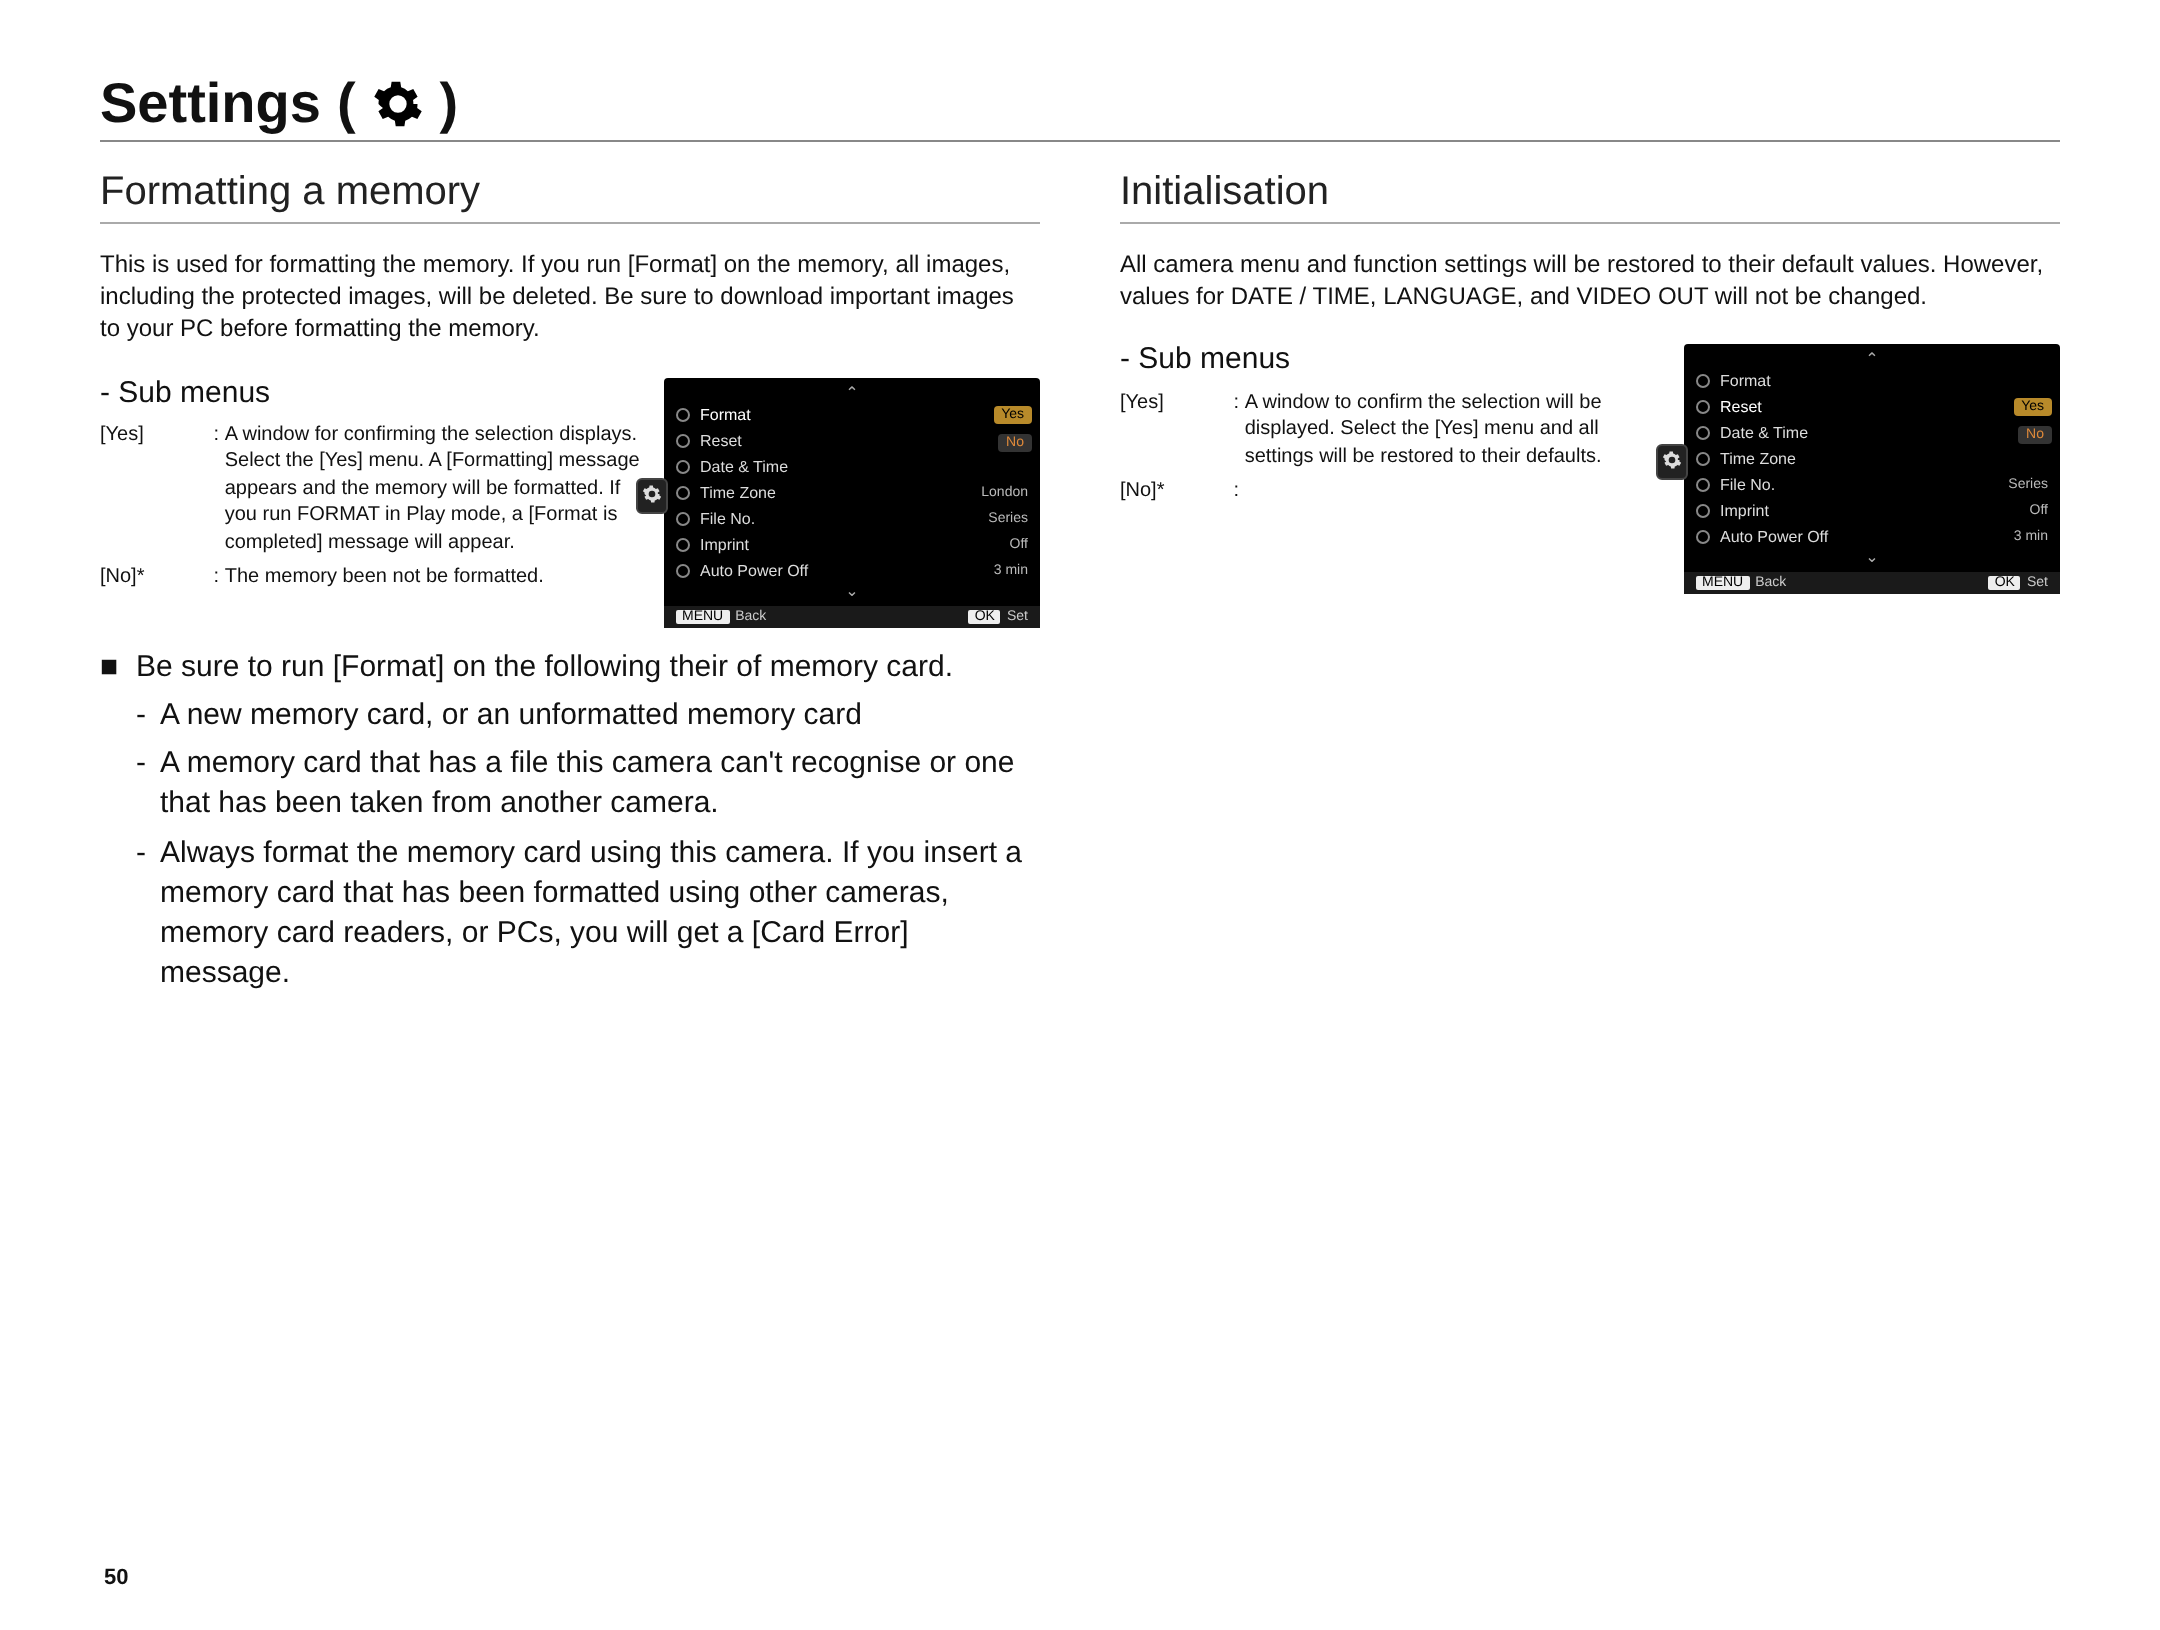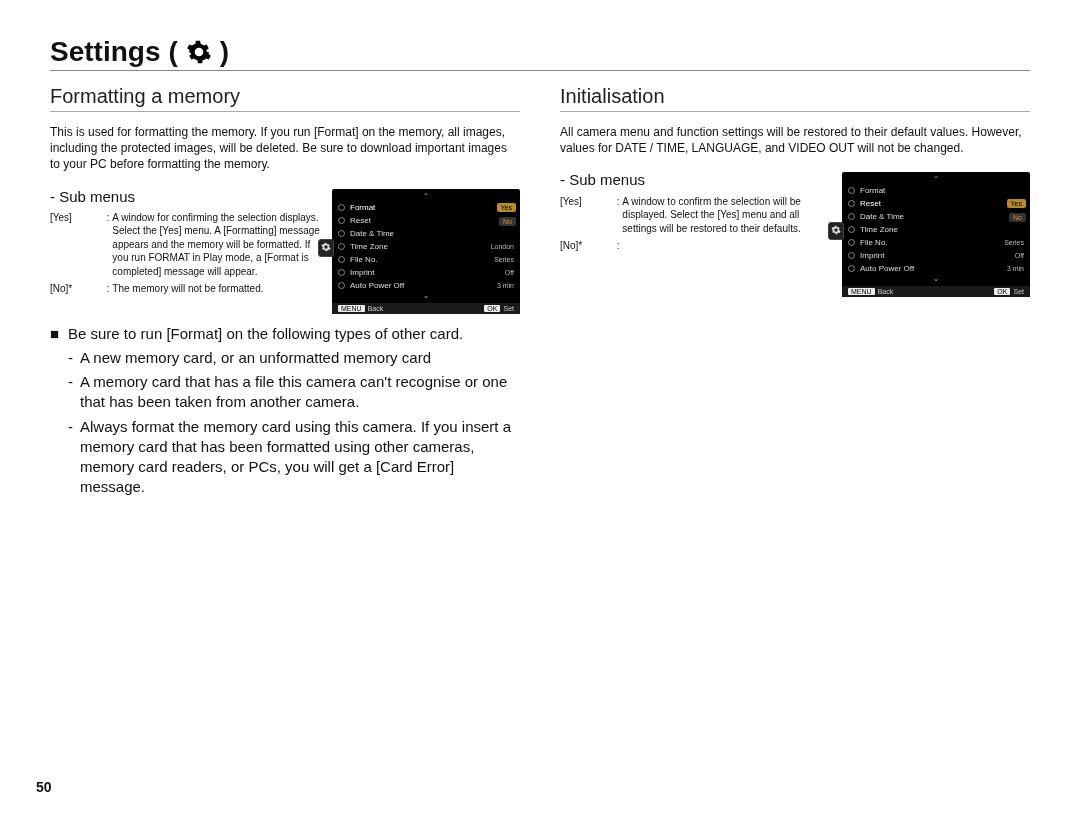--- a/index.html
+++ b/index.html
@@ -30,21 +30,21 @@
   .shot .hi .lbl{color:#fff}
   .shot .pill{position:absolute;right:4px;font-size:7px;padding:1px 4px;border-radius:2px}
   .shot .pill.yes{background:#b88a2a;color:#000}
   .shot .pill.no{background:#333;color:#e08a3a}
   .shot .geartab{position:absolute;left:-14px;top:50px;background:#222;border:1px solid #444;border-radius:3px;padding:2px}
   .shot .geartab svg{width:10px;height:10px}
   .shot .chev{text-align:center;color:#aaa;font-size:8px;line-height:8px}
   .shot .footer{display:flex;justify-content:space-between;align-items:center;background:#1a1a1a;margin:3px -6px -2px -6px;padding:2px 6px;font-size:7px;color:#ccc}
   .shot .btn{background:#eee;color:#000;padding:0 3px;border-radius:1px;margin-right:3px}
   .text-with-shot{overflow:hidden}
-  .pagenum{position:absolute;left:36px;bottom:20px;font-size:14px;font-weight:bold}
+  .pagenum{position:absolute;left:52px;bottom:20px;font-size:11px;font-weight:bold}
 </style>
 </head>
 <body>
 
 <div class="page">
 
   <div class="chapter">
     <span>Settings</span>
     <span>(</span>
     <span class="gear">
@@ -119,28 +119,28 @@
         <p class="sub">- Sub menus</p>
         <div id="defsL">
             <div class="def-row">
               <span class="def-key">[Yes]</span>
               <span class="def-sep"> : </span>
               <span class="def-val">A window for confirming the selection displays. Select the [Yes] menu. A [Formatting] message appears and the memory will be formatted. If you run FORMAT in Play mode, a [Format is completed] message will appear.</span>
             </div>
             <div class="def-row">
               <span class="def-key">[No]*</span>
               <span class="def-sep"> : </span>
-              <span class="def-val">The memory will not be formatted.</span>
+              <span class="def-val">The memory been not be formatted.</span>
             </div>
           </div>
       </div>
 
       <div class="bullet-row">
         <span class="sq">■</span>
-        <span>Be sure to run [Format] on the following types of other card.</span>
+        <span>Be sure to run [Format] on the following their of memory card.</span>
       </div>
       <div class="dash-list" id="dashL">
           <div class="d">
             <span class="m">-</span>
             <span>A new memory card, or an unformatted memory card</span>
           </div>
           <div class="d">
             <span class="m">-</span>
             <span>A memory card that has a file this camera can't recognise or one that has been taken from another camera.</span>
           </div>

